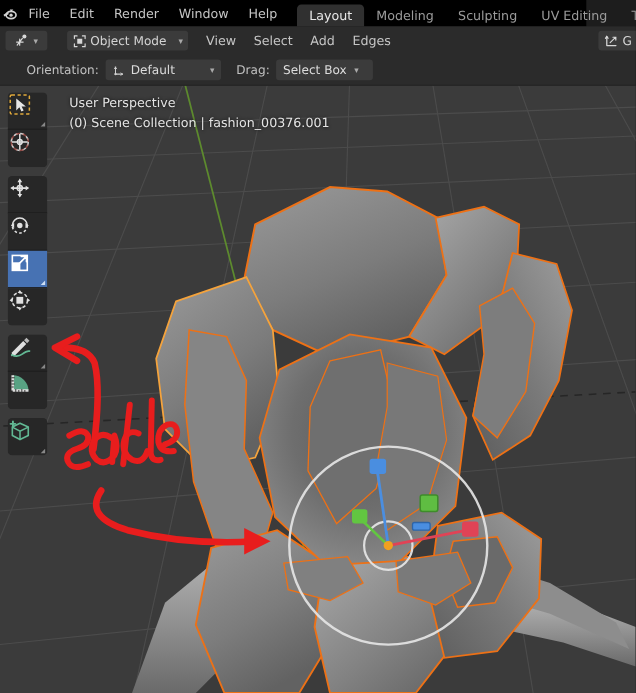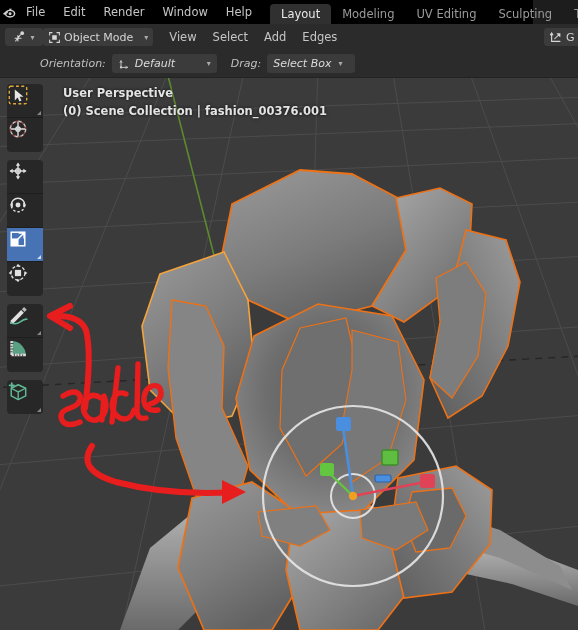--- a/index.html
+++ b/index.html
@@ -38,23 +38,22 @@
     display: flex; align-items: center; padding: 0 5px; gap: 3px;
     color: #d4d4d4; font-size: 11px; white-space: nowrap;
   }
   .hmenu { color: #c5c5c5; font-size: 11.5px; padding: 0 8px; white-space: nowrap; }
   .chev { font-size: 8px; color: #aaa; }
   .right-group { position: absolute; right: -12px; top: 4px; display: flex; align-items: center; }
 
   
   .toolsettings {
     position: absolute; left: 0; top: 50px; width: 578px; height: 28px;
-    background: #2b2b2b; display: flex; align-items: center; gap: 6px; padding-left: 40px;
+    background: #2b2b2b; display: flex; align-items: center; gap: 6px; padding-left: 24px;
     border-bottom: 1px solid #232323;
-    font-style: italic;
   }
   .ts-label { color: #c0c0c0; font-size: 11px; }
   .ts-field {
     height: 19px; background: #3b3b3b; border-radius: 3px;
     display: flex; align-items: center; gap: 5px; padding: 0 6px;
     color: #dcdcdc; font-size: 11px; white-space: nowrap;
   }
   .ts-field .chev { margin-left: 10px; }
 
   
@@ -63,21 +62,21 @@
     background: #3b3b3b; overflow: hidden;
   }
   .viewport svg { position: absolute; left: 0; top: 0; }
 
   
   .stats {
     position: absolute; left: 63px; top: 6px; z-index: 12;
     color: #e4e4e4; font-size: 11.5px; line-height: 18px;
     text-shadow: 0 0 3px rgba(0,0,0,.85); pointer-events: none;
   }
-  .stats .hdr { margin-bottom: 0px; font-weight: bold; }
+  .stats .hdr { margin-bottom: 0px; }
   .stats table { border-collapse: collapse; margin-top: 6px; }
   .stats td { font-size: 11.5px; color: #e4e4e4; padding: 0; line-height: 18px; }
   .stats td.k { padding-right: 18px; }
 
   
   .toolbar {
     position: absolute; left: 7px; top: 6px; z-index: 14;
     display: flex; flex-direction: column;
   }
   .tgroup { display: flex; flex-direction: column; margin-bottom: 8px; border-radius: 4px; overflow: hidden; }
@@ -110,36 +109,36 @@
     </div>
     <div class="menu-item">File</div>
     <div class="menu-item">Edit</div>
     <div class="menu-item">Render</div>
     <div class="menu-item">Window</div>
     <div class="menu-item">Help</div>
 
     <div class="tabs">
       <div class="tab active">Layout</div>
       <div class="tab">Modeling</div>
+      <div class="tab">Sculpting</div>
       <div class="tab">UV Editing</div>
-      <div class="tab">Sculpting</div>
       <div class="tab">Texture Pai</div>
     </div>
   </div>
 
   <div class="header">
     <div class="hbtn" style="width:38px;justify-content:center">
       <svg width="14" height="14" viewBox="0 0 16 16">
         <circle cx="10.5" cy="3.6" r="2.1" fill="#d8d8d8"></circle>
         <path d="M3 12.6 L8.4 5.6 M5.6 12.6 L5.6 6.4 M2.4 9.4 L9.2 9.4" stroke="#d8d8d8" stroke-width="1.25" fill="none" stroke-linecap="round"></path>
       </svg>
       <span class="chev">▾</span>
     </div>
 
-    <div class="hbtn" style="margin-left:0">
+    <div class="hbtn" style="margin-left:18px">
       <svg width="13" height="13" viewBox="0 0 16 16">
         <path d="M2 5 L2 2 L5 2 M11 2 L14 2 L14 5 M14 11 L14 14 L11 14 M5 14 L2 14 L2 11" stroke="#d8d8d8" stroke-width="1.3" fill="none" stroke-linecap="round"></path>
         <rect x="5.2" y="5.2" width="5.6" height="5.6" fill="#d8d8d8"></rect>
       </svg>
       <span>Object Mode</span>
       <span class="chev" style="margin-left:8px">▾</span>
     </div>
 
     <div class="hmenu" style="margin-left:8px">View</div>
     <div class="hmenu">Select</div>

